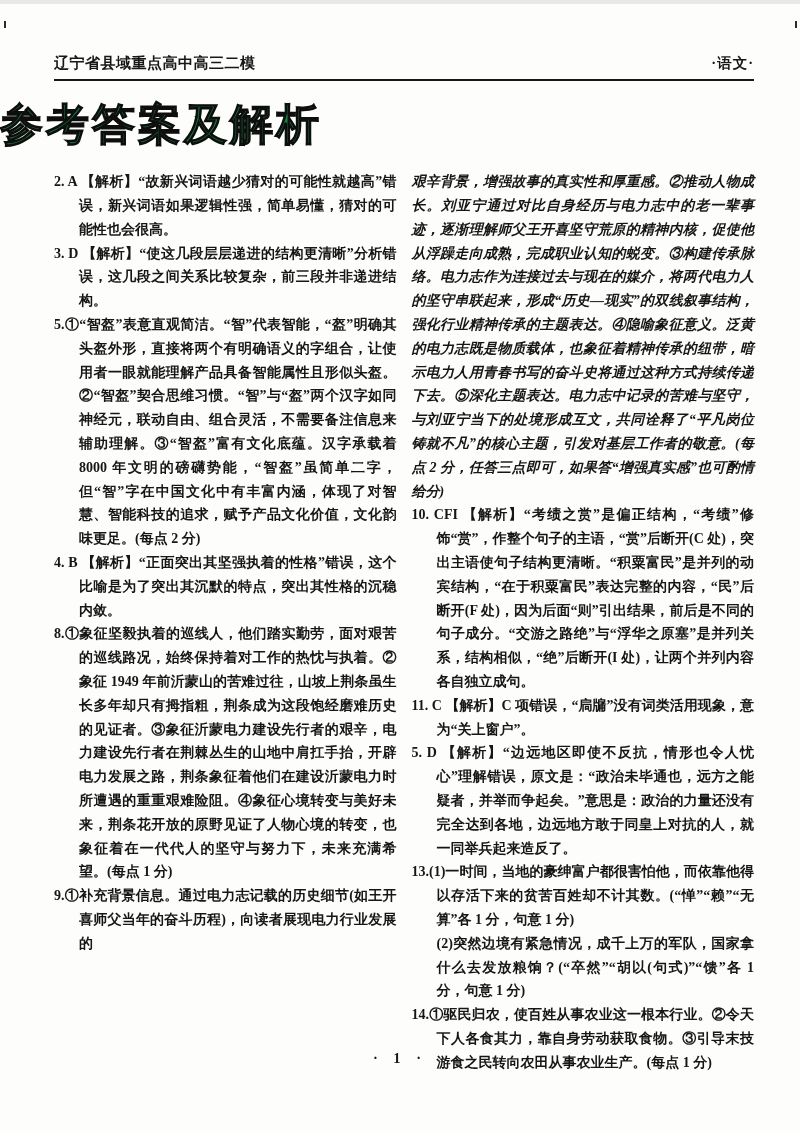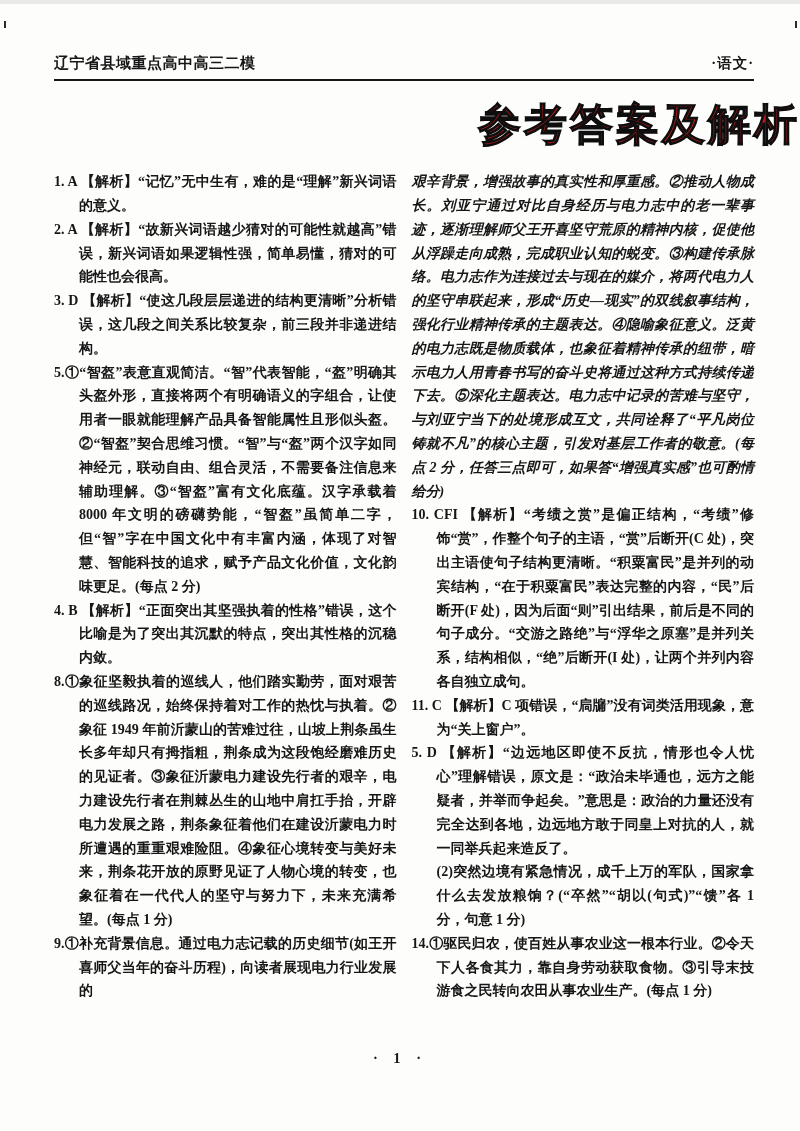--- a/index.html
+++ b/index.html
@@ -41,27 +41,27 @@
   }
   .header .right-subject {
     font-weight: 700;
     font-size: 14.5px;
     letter-spacing: 1px;
     text-align: center;
   }
 
   .main-title {
     margin-top: 20px;
-    text-align: right;
+    text-align: left;
     font-family: "DejaVu Sans", "Liberation Sans", sans-serif;
     font-weight: 900;
     font-size: 43px;
     line-height: 1.1;
     letter-spacing: 3px;
-    color: #b91c1c;
+    color: #15803d;
     -webkit-text-stroke: 1.2px #0e0e0e;
   }
 
   .content {
     display: flex;
     gap: 15px;
     margin: 22px 46px 0 54px;
   }
   .column {
     width: 343px;
@@ -99,23 +99,20 @@
   <div class="header">
     <span class="left-title">辽宁省县域重点高中高三二模</span>
     <span class="right-subject">·语文·</span>
   </div>
 
   <div class="main-title">参考答案及解析</div>
 
   <div class="content">
     <div class="column">
         <div class="item">
-          <div class="p">1. A 【解析】“记忆”无中生有，难的是“理解”新兴词语的意义。</div>
-        </div>
-        <div class="item">
           <div class="p">2. A 【解析】“故新兴词语越少猜对的可能性就越高”错误，新兴词语如果逻辑性强，简单易懂，猜对的可能性也会很高。</div>
         </div>
         <div class="item">
           <div class="p">3. D 【解析】“使这几段层层递进的结构更清晰”分析错误，这几段之间关系比较复杂，前三段并非递进结构。</div>
         </div>
         <div class="item">
           <div class="p">5.①“智盔”表意直观简洁。“智”代表智能，“盔”明确其头盔外形，直接将两个有明确语义的字组合，让使用者一眼就能理解产品具备智能属性且形似头盔。②“智盔”契合思维习惯。“智”与“盔”两个汉字如同神经元，联动自由、组合灵活，不需要备注信息来辅助理解。③“智盔”富有文化底蕴。汉字承载着 8000 年文明的磅礴势能，“智盔”虽简单二字，但“智”字在中国文化中有丰富内涵，体现了对智慧、智能科技的追求，赋予产品文化价值，文化韵味更足。(每点 2 分)</div>
         </div>
         <div class="item">
           <div class="p">4. B 【解析】“正面突出其坚强执着的性格”错误，这个比喻是为了突出其沉默的特点，突出其性格的沉稳内敛。</div>
@@ -134,20 +131,21 @@
         <div class="item">
           <div class="p">10. CFI 【解析】“考绩之赏”是偏正结构，“考绩”修饰“赏”，作整个句子的主语，“赏”后断开(C 处)，突出主语使句子结构更清晰。“积粟富民”是并列的动宾结构，“在于积粟富民”表达完整的内容，“民”后断开(F 处)，因为后面“则”引出结果，前后是不同的句子成分。“交游之路绝”与“浮华之原塞”是并列关系，结构相似，“绝”后断开(I 处)，让两个并列内容各自独立成句。</div>
         </div>
         <div class="item">
           <div class="p">11. C 【解析】C 项错误，“扃牖”没有词类活用现象，意为“关上窗户”。</div>
         </div>
         <div class="item">
           <div class="p">5. D 【解析】“边远地区即使不反抗，情形也令人忧心”理解错误，原文是：“政治未毕通也，远方之能疑者，并举而争起矣。”意思是：政治的力量还没有完全达到各地，边远地方敢于同皇上对抗的人，就一同举兵起来造反了。</div>
         </div>
         <div class="item">
+          <div class="p">13.(1)一时间，当地的豪绅富户都很害怕他，而依靠他得以存活下来的贫苦百姓却不计其数。(“惮”“赖”“无算”各 1 分，句意 1 分)</div>
           <div class="p sub">(2)突然边境有紧急情况，成千上万的军队，国家拿什么去发放粮饷？(“卒然”“胡以(句式)”“馈”各 1 分，句意 1 分)</div>
         </div>
         <div class="item">
           <div class="p">14.①驱民归农，使百姓从事农业这一根本行业。②令天下人各食其力，靠自身劳动获取食物。③引导末技游食之民转向农田从事农业生产。(每点 1 分)</div>
         </div>
       </div>
   </div>
 
   <div class="footer">
     <span>· 1 ·</span>

